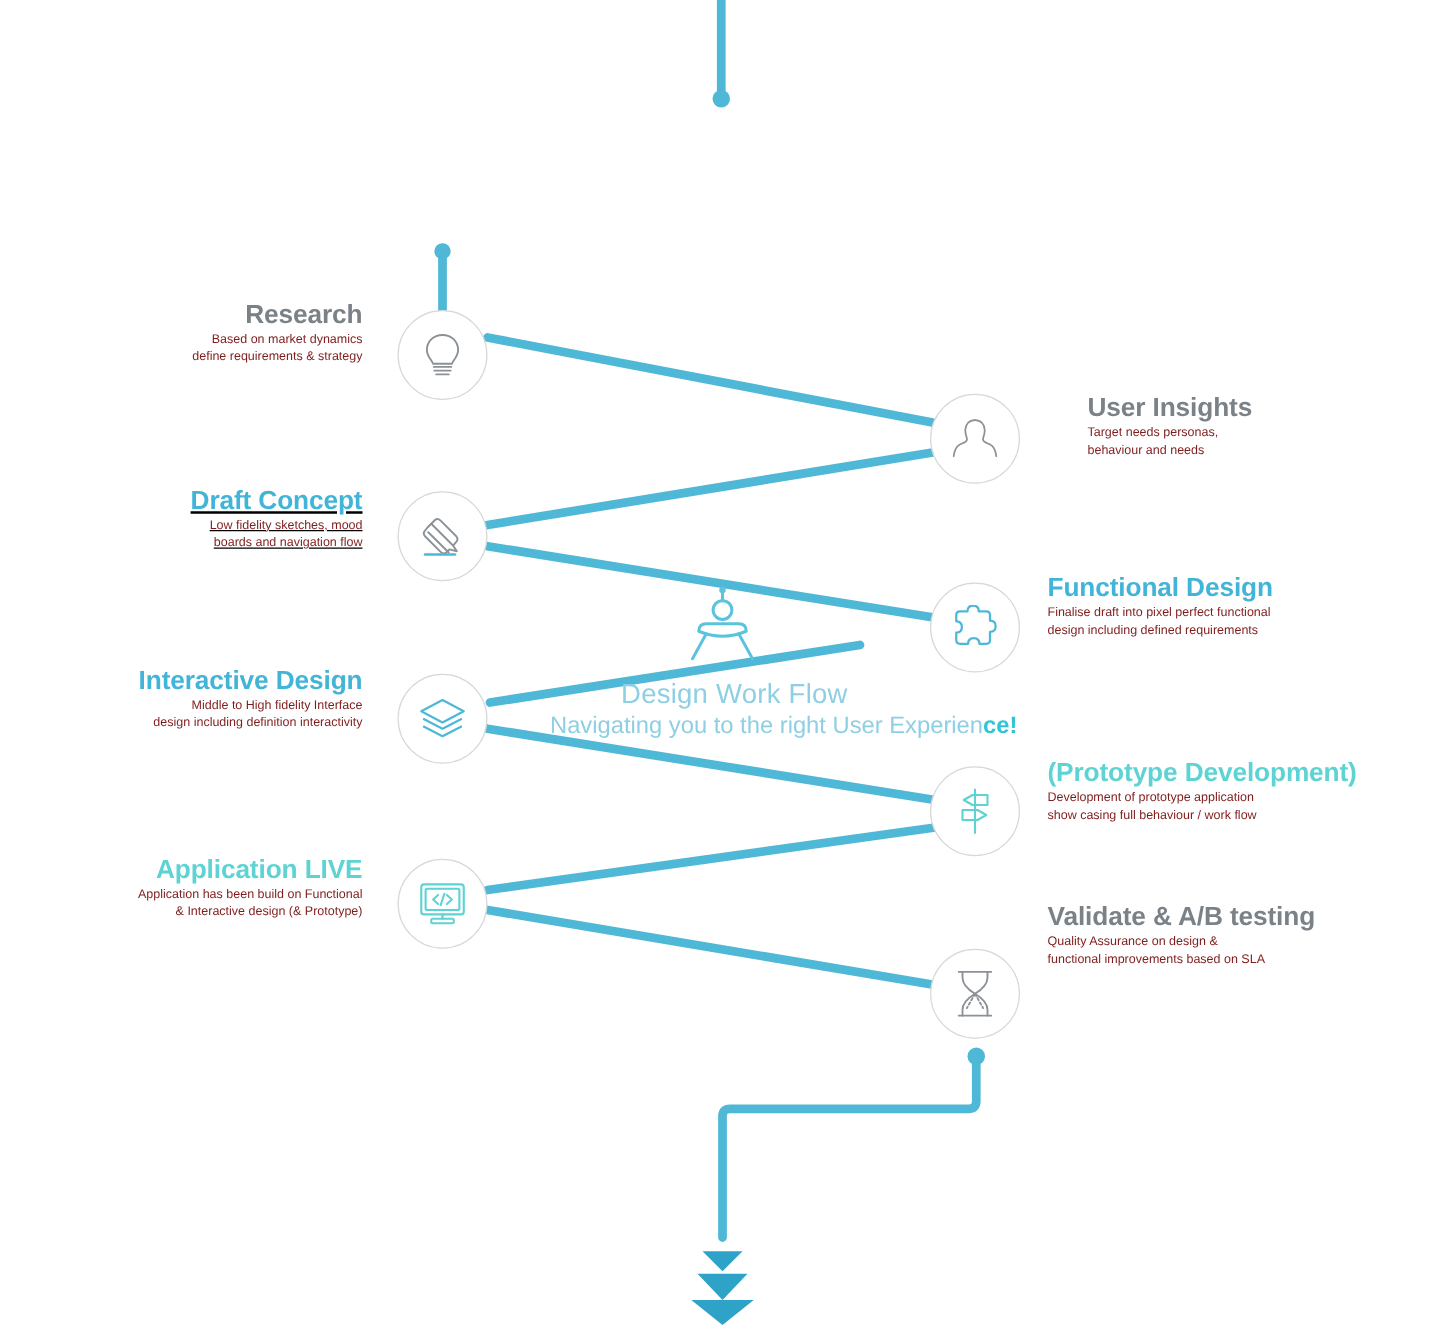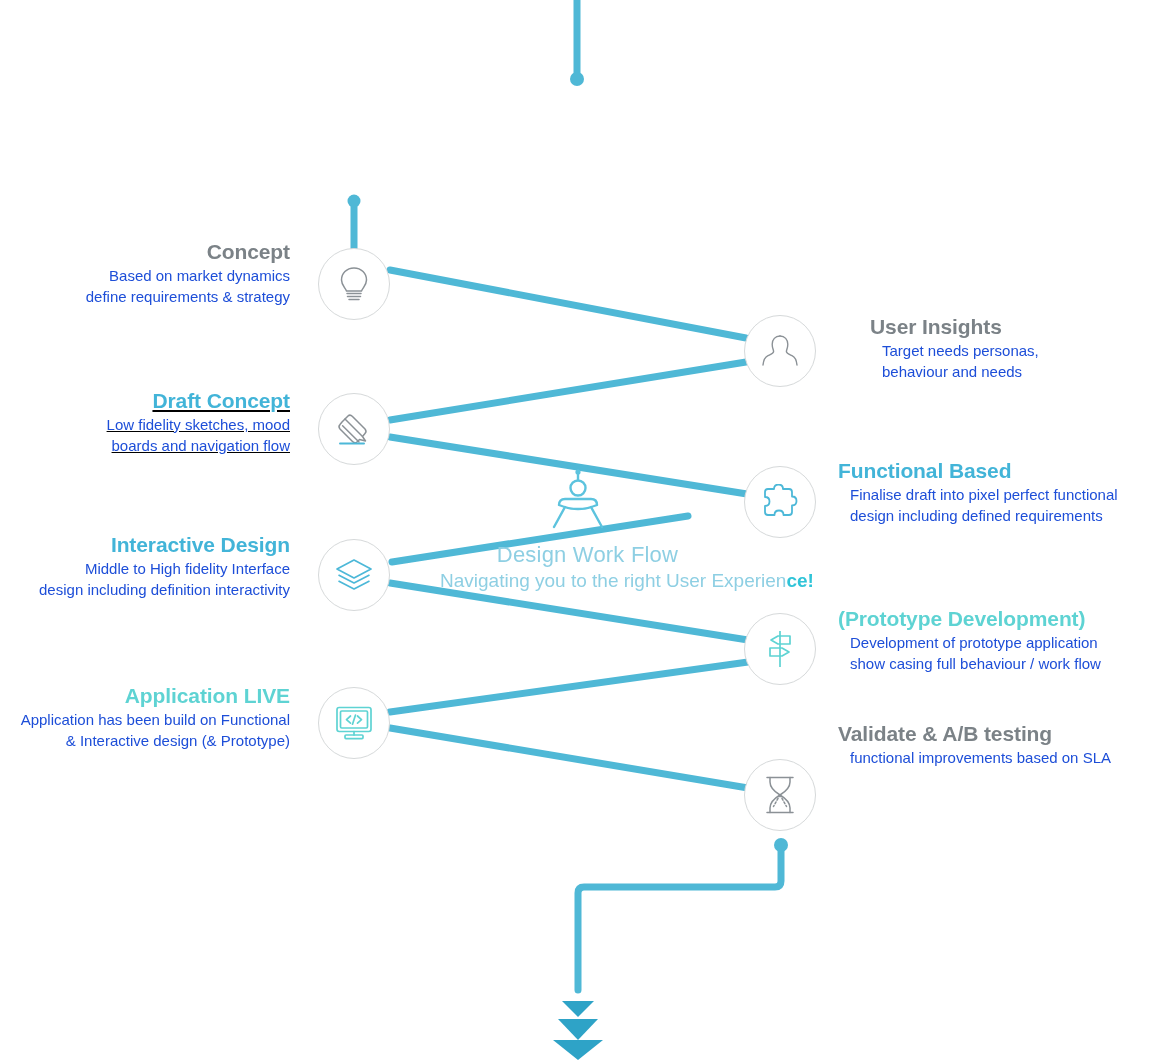--- a/index.html
+++ b/index.html
@@ -27,22 +27,22 @@
 
   
   .label { position:absolute; }
   .label.left  { text-align:right; }
   .label.right { text-align:left; }
   .label h3 {
     font-size:21px; font-weight:bold; line-height:1.18;
     letter-spacing:-0.1px; white-space:nowrap;
   }
   .label p {
-    font-size:15px; font-weight:400; line-height:1.42;
-    color:#1d4ed8; white-space:nowrap;padding-left:12px;
+    font-size:10px; font-weight:400; line-height:1.42;
+    color:#7f1d1d; white-space:nowrap;
   }
   .c-gray  { color:#7b8287; }
   .c-blue  { color:#42b4d8; }
   .c-teal  { color:#5ed3d3; }
 
   
   #centre { position:absolute; text-align:center; }
   #centre .wtitle {
     font-size:22px; font-weight:400; color:#8ecfe3;
     line-height:1.1; letter-spacing:0.2px; white-space:nowrap;
@@ -172,39 +172,39 @@
       <path d="M3 2.5 L29 2.5"></path>
         <path d="M3 37.5 L29 37.5"></path>
       <path d="M6 2.5 L6 7 Q6 14 16 20 Q26 14 26 7 L26 2.5"></path>
       <path d="M6 37.5 L6 33 Q6 26 16 20 Q26 26 26 33 L26 37.5"></path>
       <path d="M16 20 L9.5 31.5" stroke-dasharray="2 2"></path>
       <path d="M16 20 L22.5 31.5" stroke-dasharray="2 2"></path>
     </svg>
   </div>
 
   <div class="label left" style="left:0; top:240px; width:290px;">
-    <h3 class="c-gray">Concept</h3>
+    <h3 class="c-gray">Research</h3>
     <p>Based on market dynamics</p>
     <p>define requirements &amp; strategy</p>
   </div>
 
   <div class="label right" style="left:870px; top:315px; width:300px;">
     <h3 class="c-gray">User Insights</h3>
     <p>Target needs personas,</p>
     <p> behaviour and needs</p>
   </div>
 
   <div class="label left" style="left:0; top:389px; width:290px;text-decoration:underline;">
     <h3 class="c-blue">Draft Concept</h3>
     <p>Low fidelity sketches, mood</p>
     <p>boards and navigation flow</p>
   </div>
 
   <div class="label right" style="left:838px; top:459px; width:310px;">
-    <h3 class="c-blue">Functional Based</h3>
+    <h3 class="c-blue">Functional Design</h3>
     <p>Finalise draft into pixel perfect functional</p>
     <p> design including defined requirements</p>
   </div>
 
   <div class="label left" style="left:0; top:533px; width:290px;">
     <h3 class="c-blue">Interactive Design</h3>
     <p>Middle to High fidelity Interface</p>
     <p>design including definition interactivity</p>
   </div>
 
@@ -215,16 +215,17 @@
   </div>
 
   <div class="label right" style="left:838px; top:607px; width:310px;">
     <h3 class="c-teal">(Prototype Development)</h3>
     <p>Development of prototype application</p>
     <p>show casing full behaviour / work flow</p>
   </div>
 
   <div class="label right" style="left:838px; top:722px; width:310px;">
     <h3 class="c-gray">Validate &amp; A/B testing</h3>
+    <p>Quality Assurance on design &amp;</p>
     <p>functional improvements based on SLA</p>
   </div>
 
 </div>
 
 </body></html>

